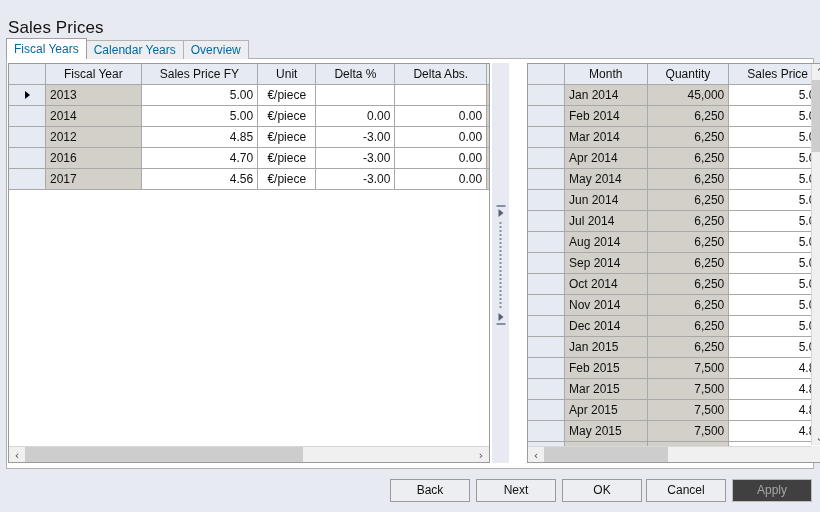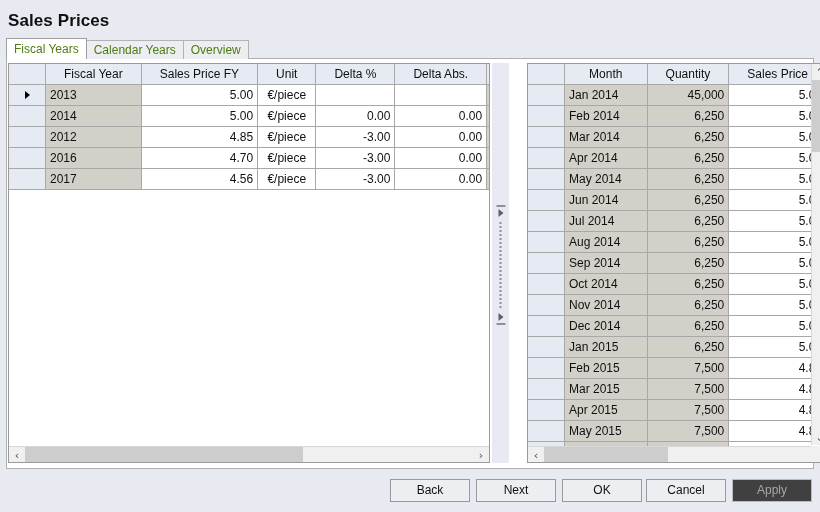--- a/index.html
+++ b/index.html
@@ -14,23 +14,23 @@
     font-size: 12px;
     color: #1a1a1a;
     overflow: hidden;
     position: relative;
   }
 
   
   .page-title {
     position: absolute;
     left: 8px;
-    top: 11px;
+    top: 18px;
     font-size: 17px;
-    font-weight: bold;
+    font-weight: normal;
     color: #111;
     letter-spacing: 0.1px;
   }
 
   
   .tabstrip {
     position: absolute;
     left: 6px;
     top: 38px;
     height: 21px;
@@ -39,21 +39,21 @@
     z-index: 5;
   }
   .tab {
     height: 19px;
     line-height: 19px;
     padding: 0 7px;
     font-size: 12px;
     border: 1px solid #b3b3b3;
     border-bottom: none;
     background: #eceef2;
-    color: #4d7c0f;
+    color: #0369a1;
     margin-right: -1px;
     box-sizing: border-box;
     position: relative;
   }
   .tab.active {
     background: #ffffff;
     height: 21px;
     line-height: 20px;
     z-index: 6;
     border-color: #9f9f9f;

